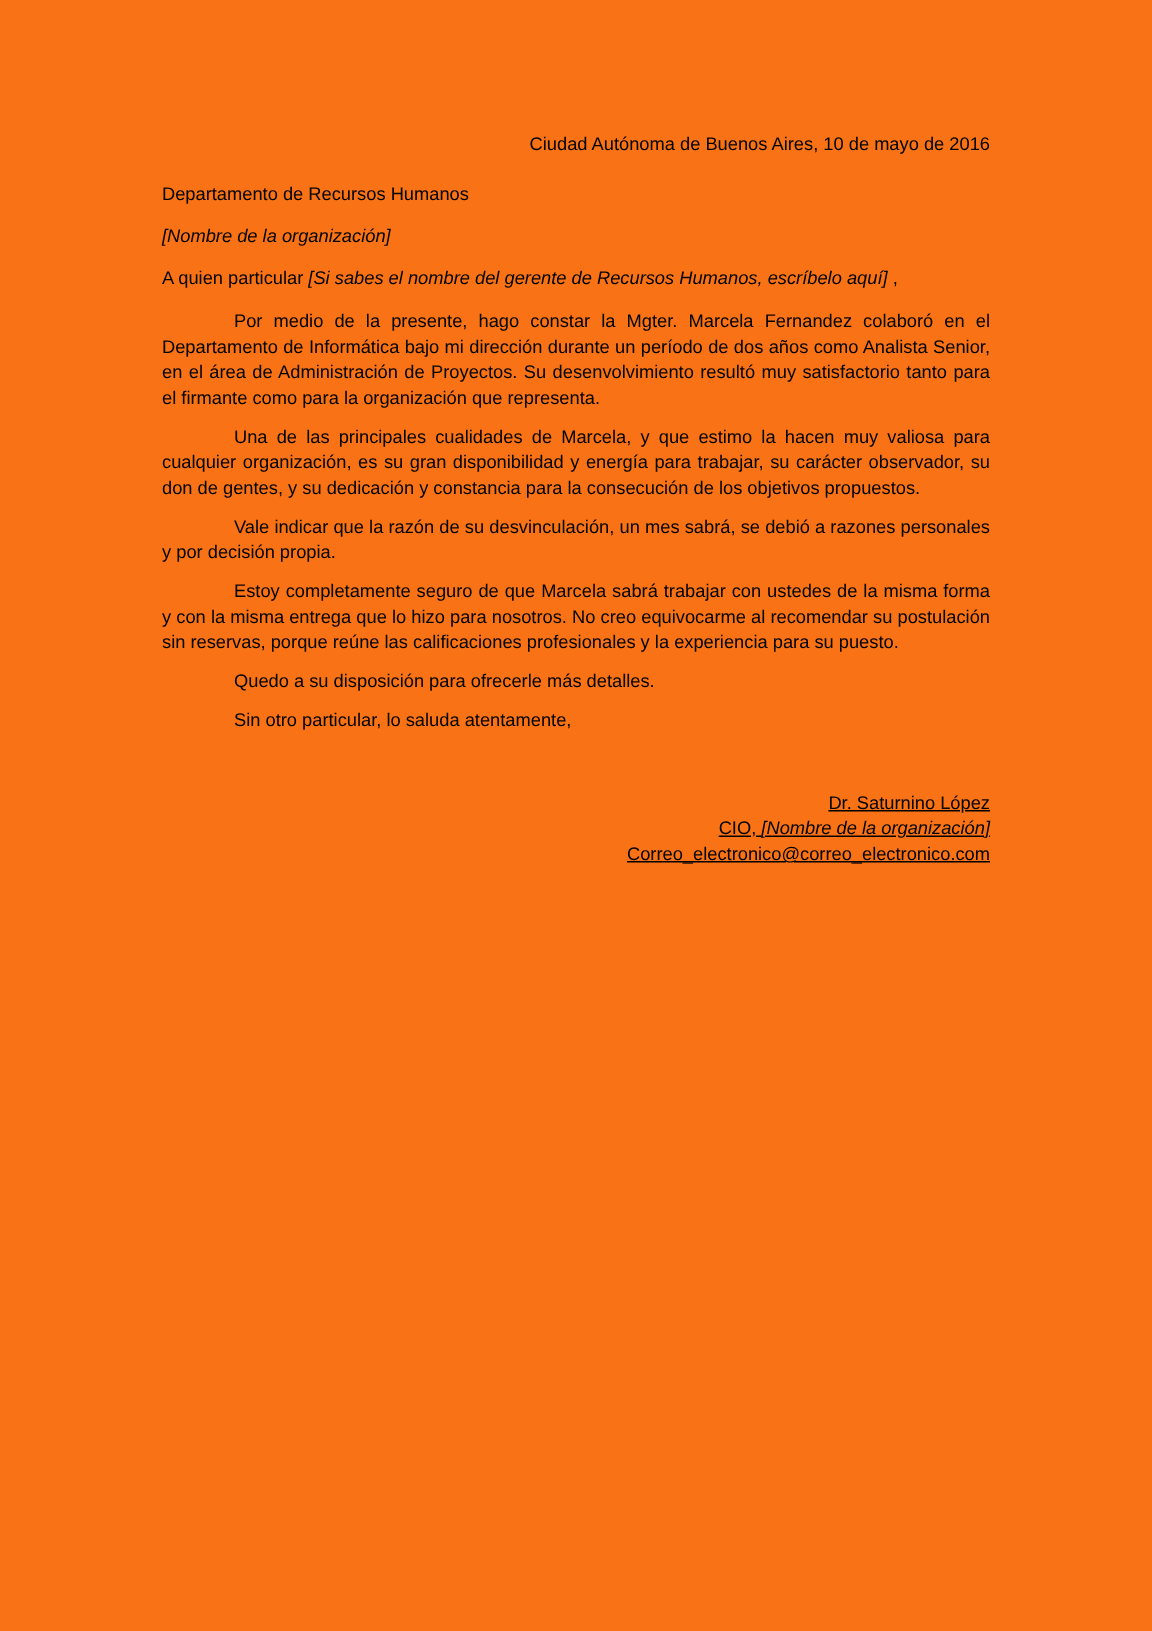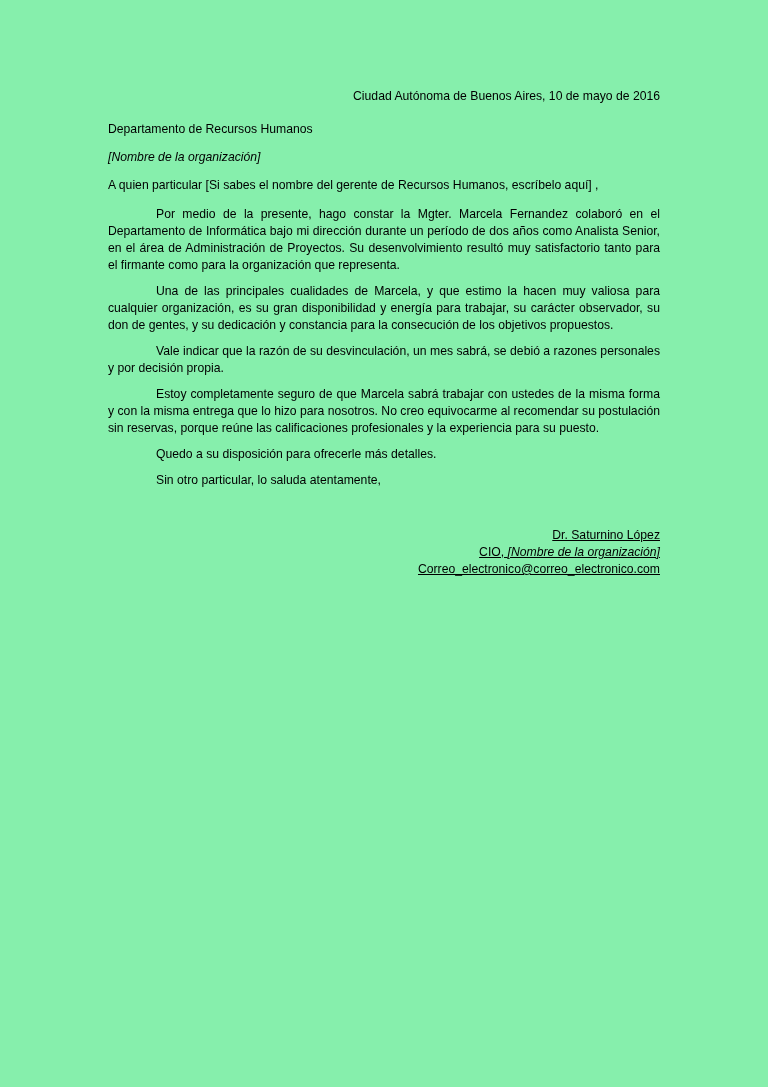--- a/index.html
+++ b/index.html
@@ -11,21 +11,21 @@
     width: 768px;
     height: 1087px;
     font-family: "Liberation Sans", sans-serif;
     color: #000000;
     -webkit-font-smoothing: antialiased;
   }
   .page {
     position: relative;
     width: 768px;
     height: 1087px;
-    background: #86efac;
+    background: #f97316;
     box-sizing: border-box;
   }
   .content {
     position: absolute;
     left: 108px;
     top: 88px;
     width: 552px;
   }
   .date-line {
     text-align: right;
@@ -40,20 +40,21 @@
   }
   .addr-line.italic {
     font-style: italic;
   }
   .salutation {
     font-size: 12.2px;
     line-height: 17px;
     margin-bottom: 12px;
   }
   .salutation .ital {
+    font-style: italic;
   }
   p.body-par {
     margin: 0 0 9px 0;
     font-size: 12.2px;
     line-height: 17px;
     text-align: justify;
     text-indent: 48px;
     hyphens: none;
   }
   .closing-par {

